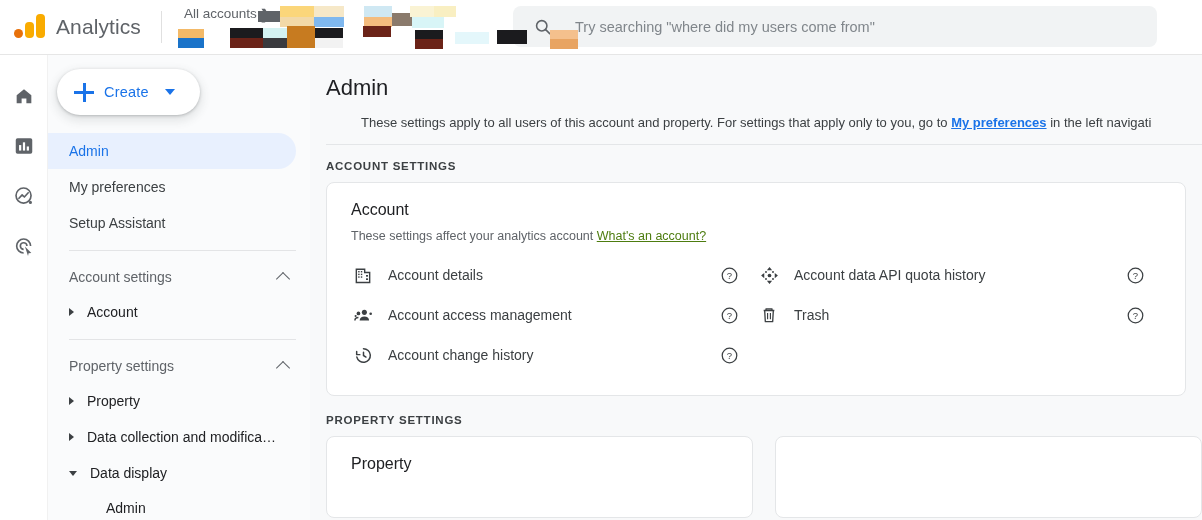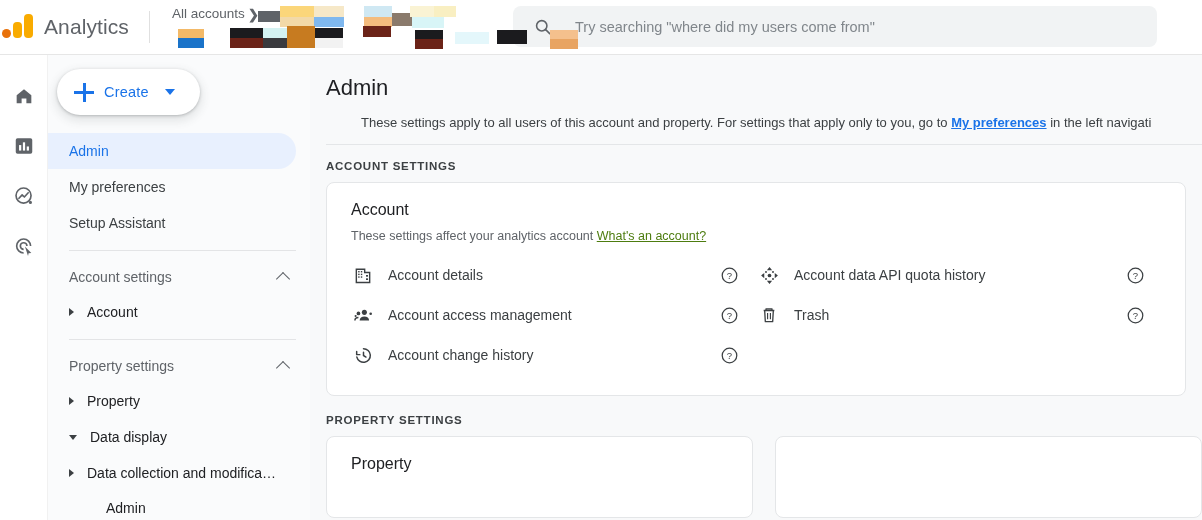--- a/index.html
+++ b/index.html
@@ -13,21 +13,21 @@
   .app { position: relative; width: 1202px; height: 520px; display: flex; flex-direction: column; }
 
   
   .topbar {
     height: 55px; min-height: 55px;
     background: #ffffff;
     display: flex; align-items: center;
     border-bottom: 1px solid #e6e6e6;
     position: relative;
   }
-  .brand { display: flex; align-items: center; }
+  .brand { display: flex; align-items: center; padding-left: 12px; }
   .ga-logo { width: 34px; height: 30px; position: relative; margin-right: 10px; }
   .ga-logo .bar { position: absolute; border-radius: 3px; }
   .ga-logo .b1 { width: 9px; height: 24px; background: #f9ab00; right: 1px; top: 2px; border-radius: 4px; }
   .ga-logo .b2 { width: 9px; height: 16px; background: #f9ab00; right: 12px; top: 10px; border-radius: 4px; }
   .ga-logo .b3 { width: 9px; height: 9px; background: #e8710a; right: 23px; top: 17px; border-radius: 50%; }
   .brand-name { font-size: 21px; color: #5f6368; font-weight: 400; letter-spacing: .1px; }
   .brand-sep { width: 1px; height: 32px; background: #e0e0e0; margin: 0 16px 0 20px; }
 
   .acct-picker { position: relative; width: 300px; height: 52px; }
   .all-accounts { position: absolute; left: 6px; top: 5px; font-size: 13.5px; color: #5f6368; }
@@ -250,26 +250,26 @@
 
       <div class="group-head">
         <span>Property settings</span>
         <span class="chev-up"></span>
       </div>
       <div class="sub-item">
         <span class="tri-right"></span>
         <span>Property</span>
       </div>
       <div class="sub-item">
+        <span class="tri-right"></span>
+        <span>Data collection and modifica…</span>
+      </div>
+      <div class="sub-item">
         <span class="tri-down"></span>
         <span>Data display</span>
-      </div>
-      <div class="sub-item">
-        <span class="tri-right"></span>
-        <span>Data collection and modifica…</span>
       </div>
       <div class="leaf-item">
         <span>Admin</span>
       </div>
 
     </div>
 
     <div class="main">
       <div class="main-inner">
         <div class="page-title">Admin</div>

